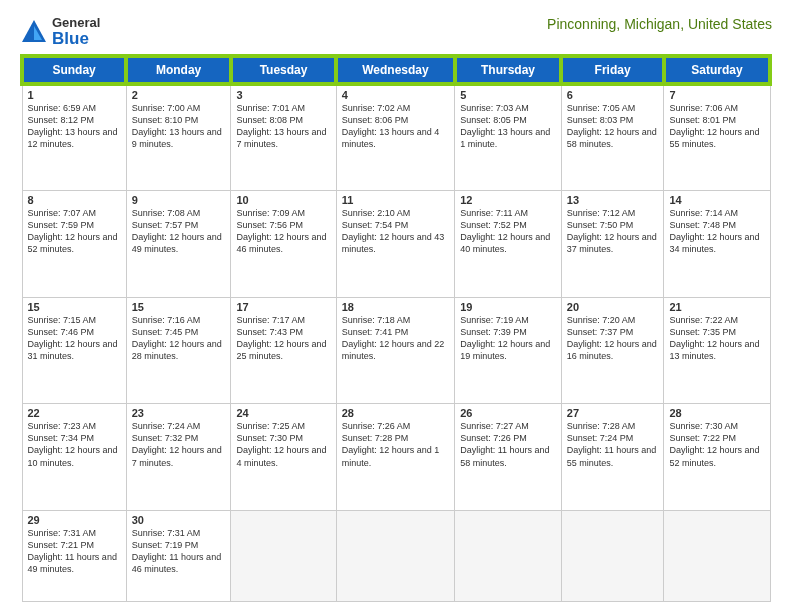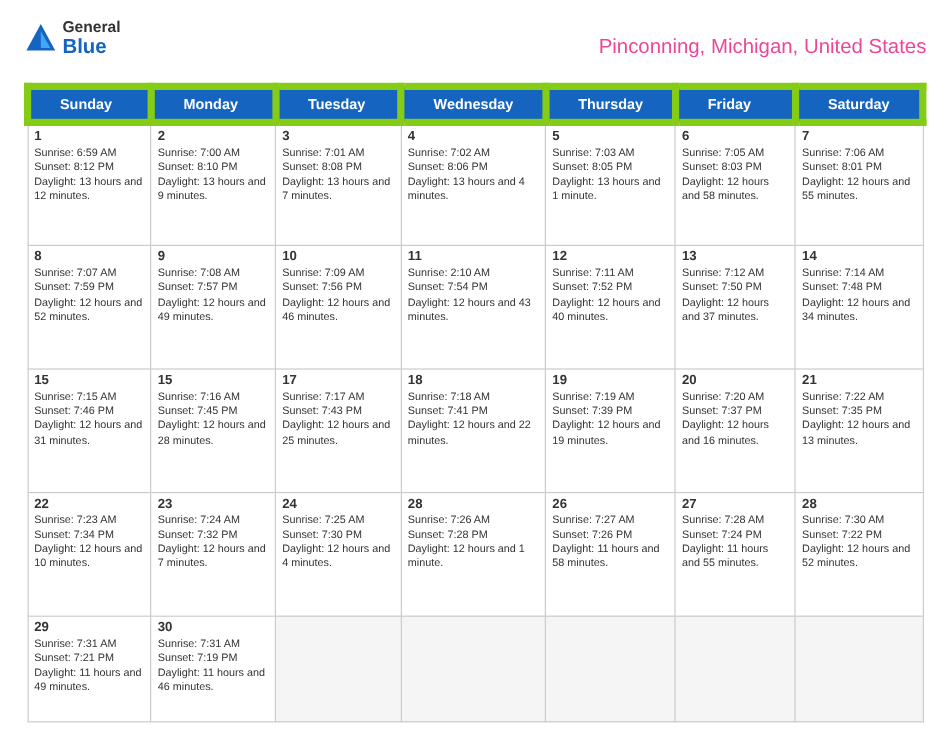--- a/index.html
+++ b/index.html
@@ -13,22 +13,22 @@
     .page {
       width: 792px;
       height: 612px;
       padding: 16px 20px 10px 20px;
       display: flex;
       flex-direction: column;
     }
     .header {
       display: flex;
       justify-content: space-between;
-      align-items: flex-end;
-      margin-bottom: 20px;
+      align-items: flex-start;
+      margin-bottom: 5px;
     }
     .logo {
       display: flex;
       align-items: center;
     }
     .logo-text {
       display: flex;
       flex-direction: column;
       line-height: 1.1;
     }
@@ -50,36 +50,36 @@
     .title-section {
       text-align: right;
     }
     .month-title {
       font-size: 32px;
       font-weight: bold;
       color: #333;
       line-height: 1.1;
     }
     .location {
-      font-size: 17px;
-      color: #ec4899;
+      font-size: 14px;
+      color: #4d7c0f;
     }
     .calendar {
       width: 100%;
       border-collapse: collapse;
       flex: 1;
     }
     .calendar th {
       background-color: #1565c0;
       color: #fff;
-      text-align: left;
+      text-align: center;
       padding: 5px 24px;
       font-size: 12px;
       font-weight: bold;
-      border: 6px solid #84cc16;
+      border: 4px solid #84cc16;
     }
     .calendar td {
       border: 1px solid #ccc;
       vertical-align: top;
       padding: 3px 5px;
       font-size: 9.5px;
       color: #333;
       width: 14.28%;
       height: 80px;
       background: #fff;

